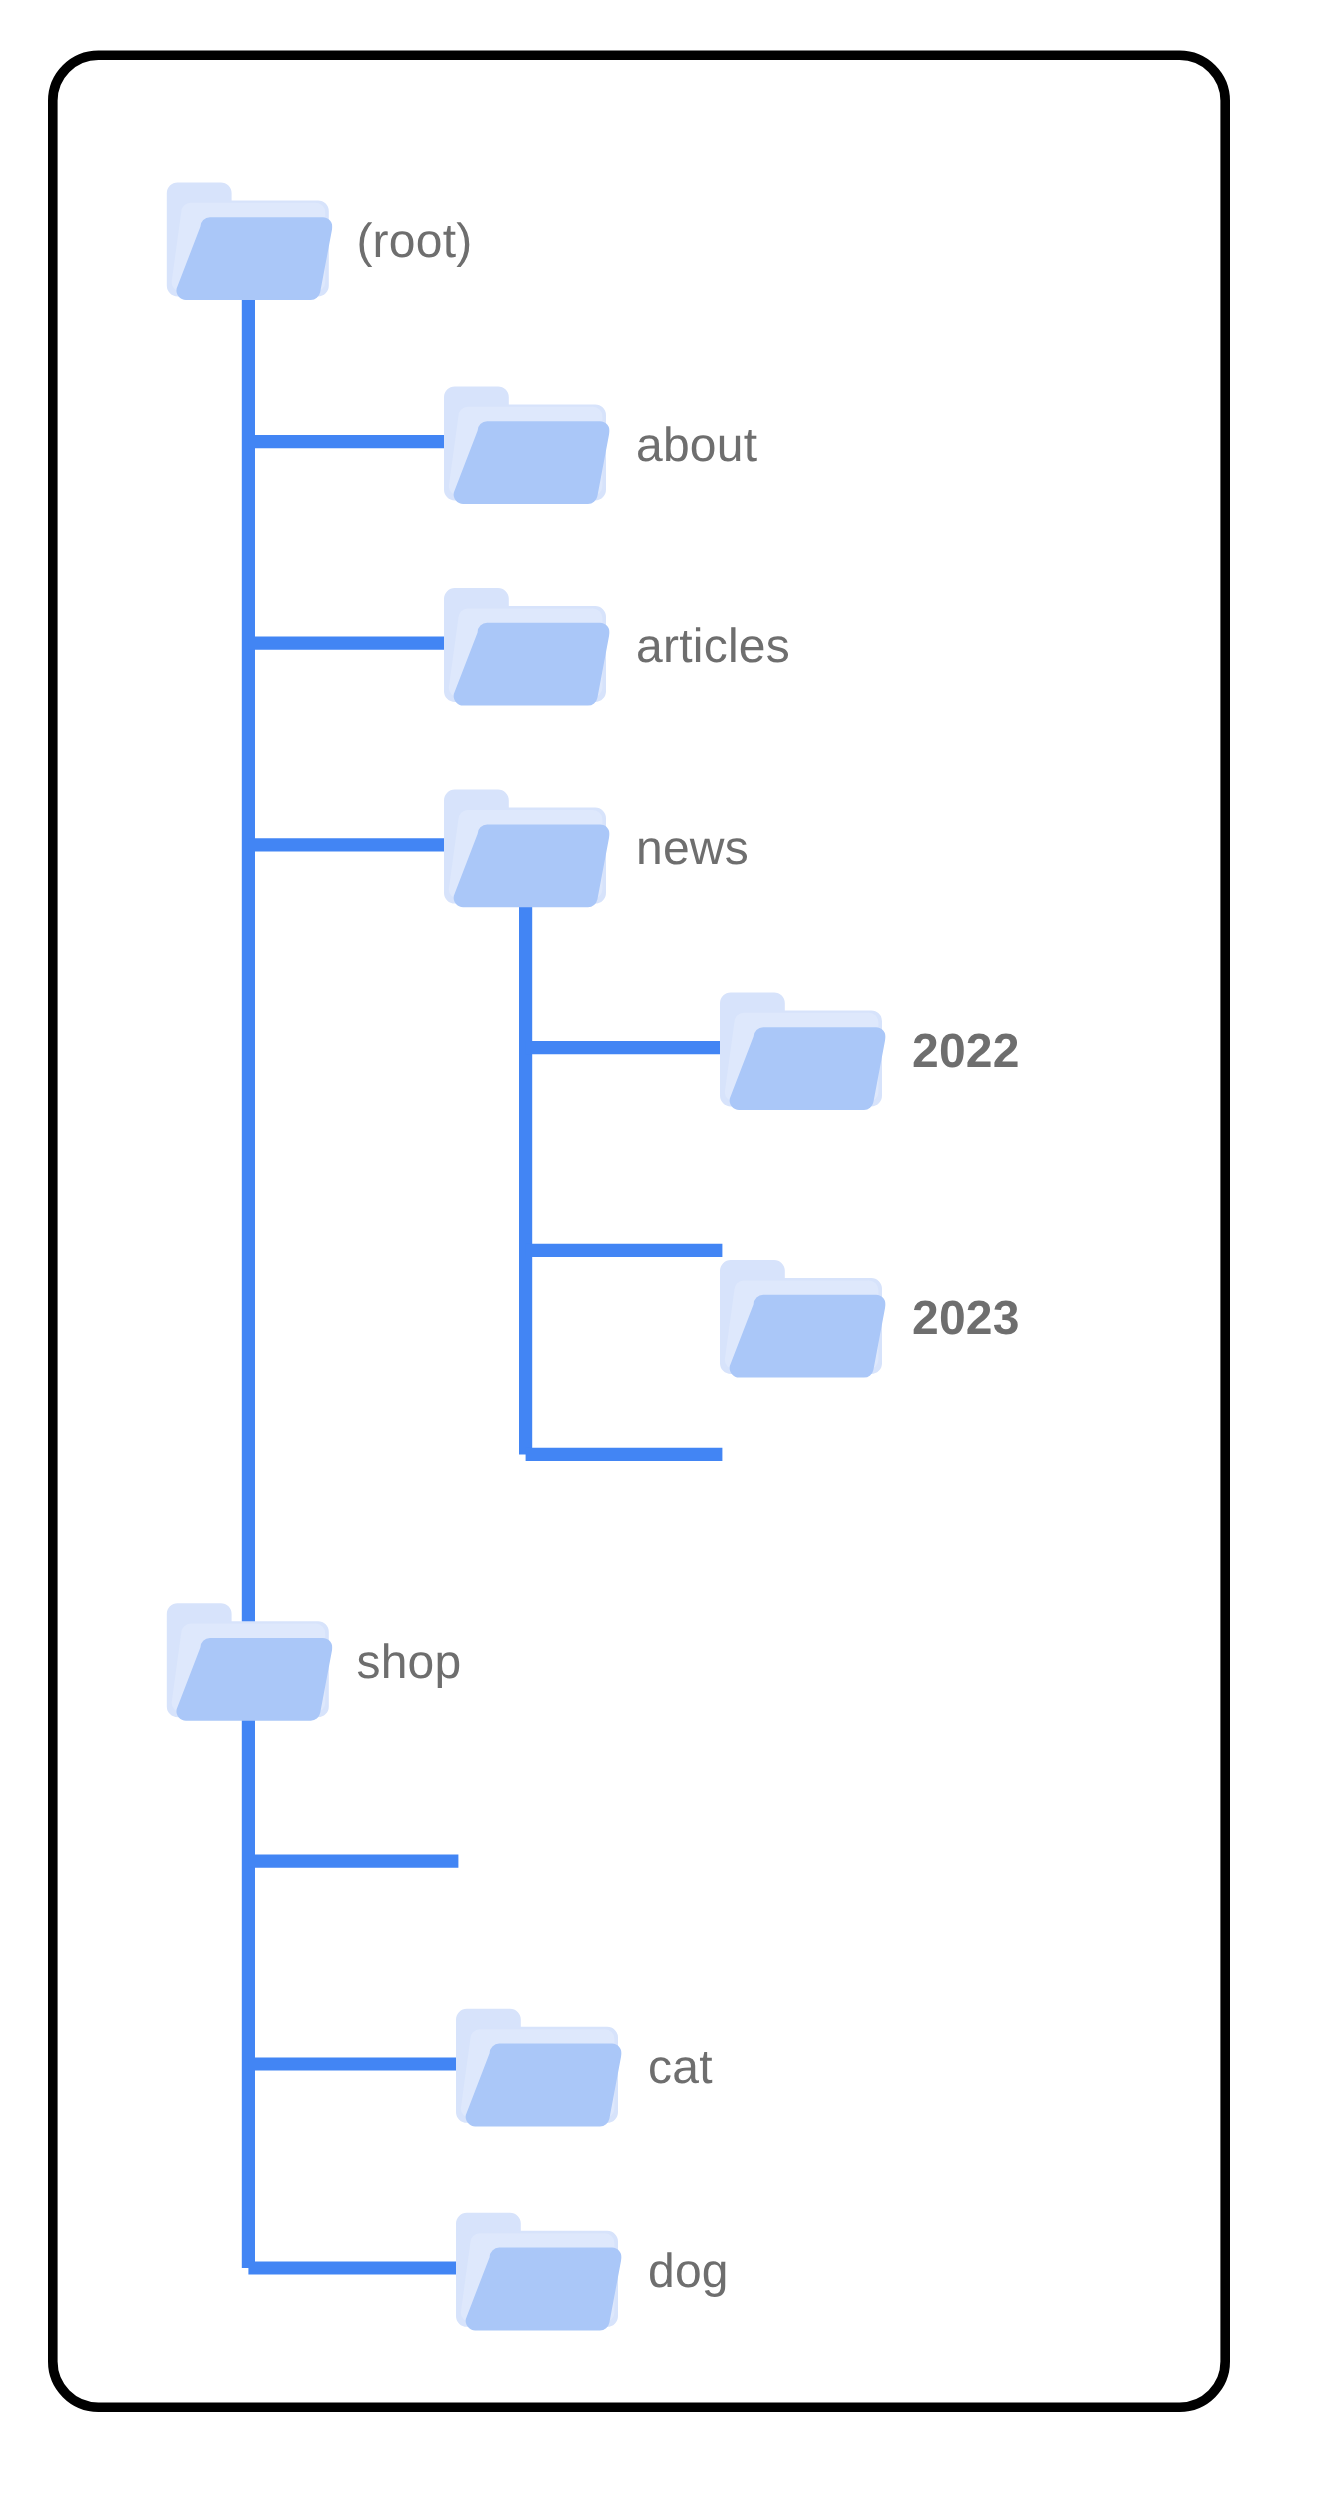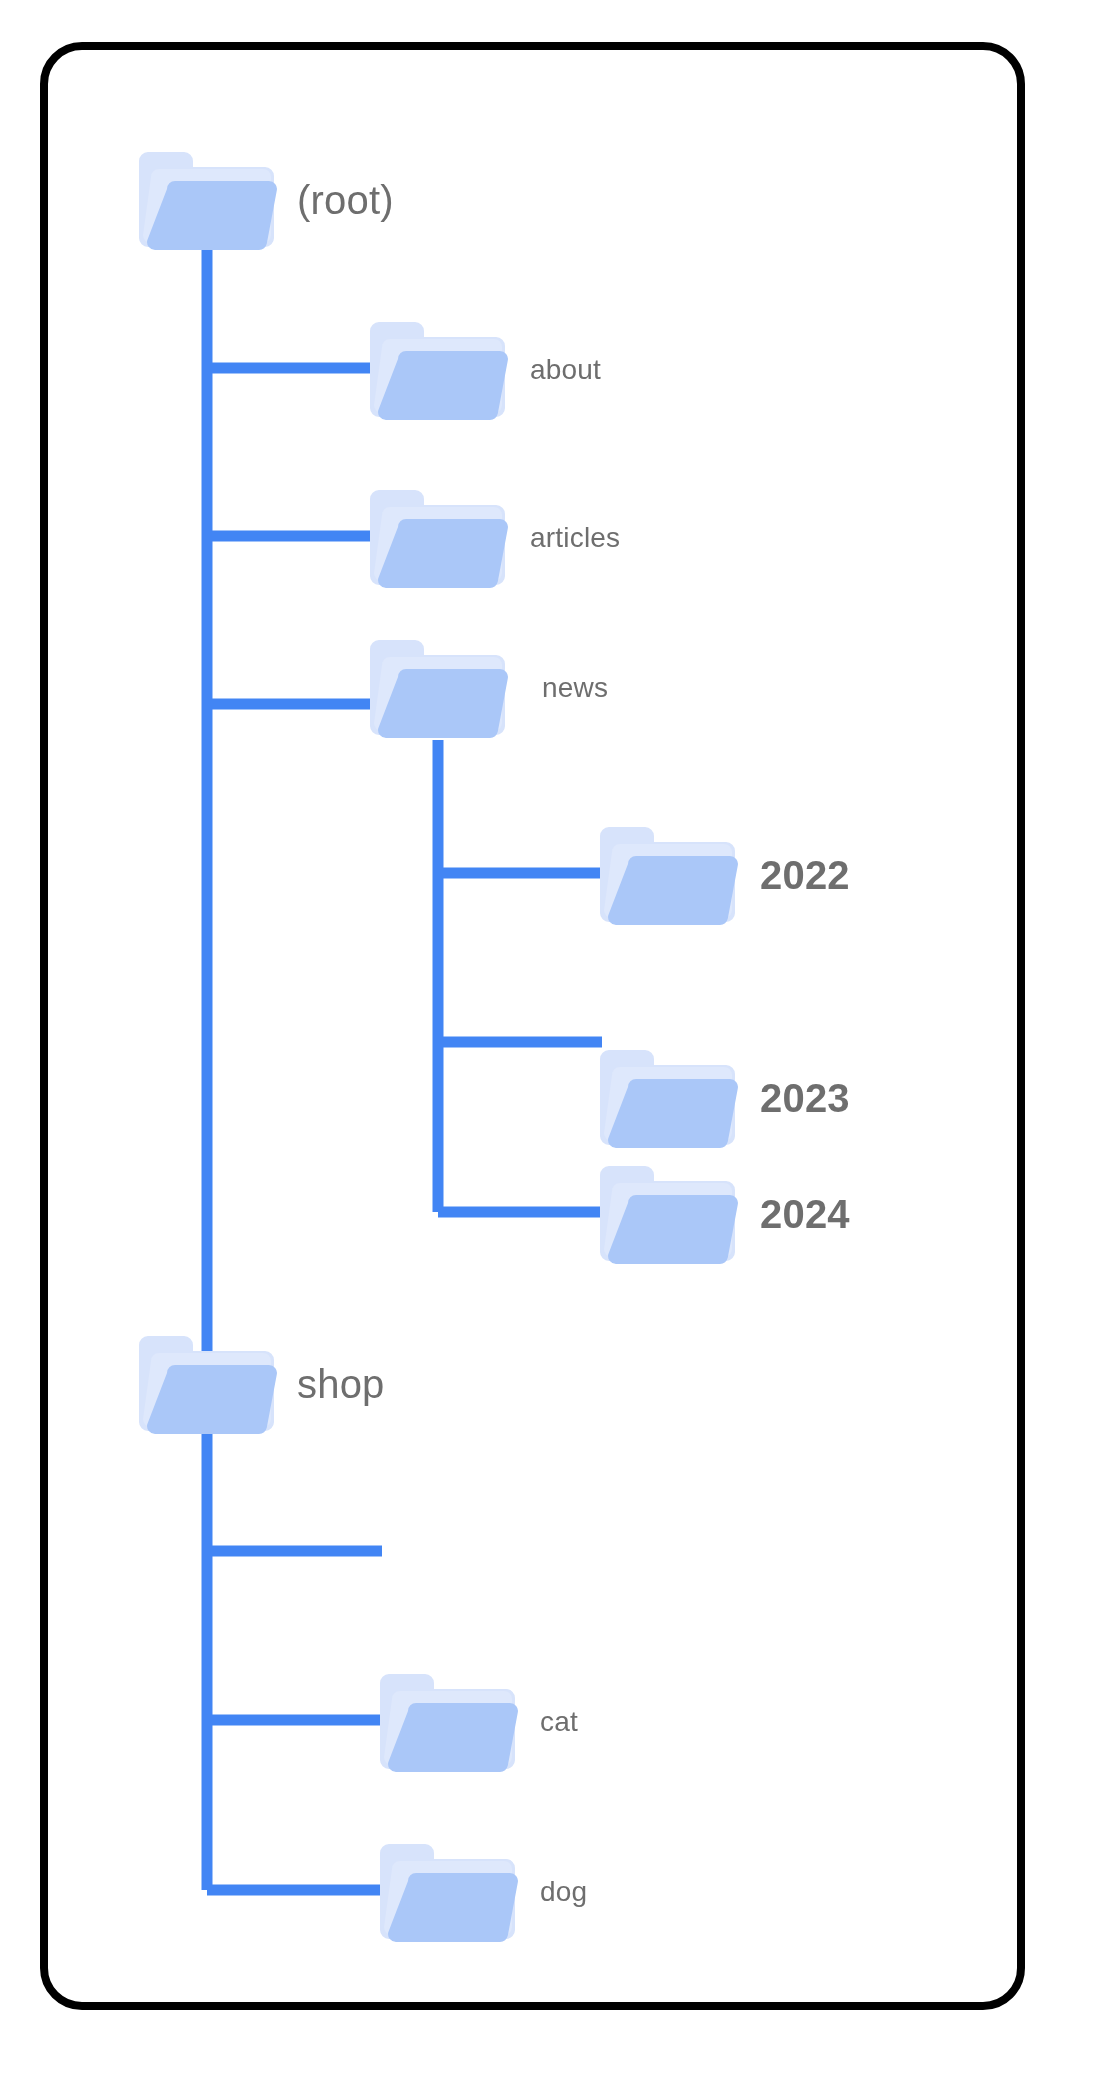--- a/index.html
+++ b/index.html
@@ -51,21 +51,21 @@
     display: block;
   }
   .node-label {
     color: #6e6e6e;
     font-family: "Liberation Sans", sans-serif;
     font-weight: 400;
     letter-spacing: 0.2px;
     line-height: 1;
   }
   .lvl0 > .node-label { font-size: 40px; margin-left: 20px; }
-  .lvl1 > .node-label { font-size: 28px; margin-left: 22px; }
+  .lvl1 > .node-label { font-size: 40px; margin-left: 22px; }
   .lvl2 > .node-label { font-size: 40px; margin-left: 22px; font-weight: bold; }
 </style>
 </head>
 <body>
 
 <div id="stage">
 
   <div id="frame"></div>
 
   <svg id="wires" viewBox="0 0 1100 2100" xmlns="http://www.w3.org/2000/svg">
@@ -121,21 +121,21 @@
     <span class="folder-icon">
       <svg width="140" height="110" viewBox="0 0 140 110" xmlns="http://www.w3.org/2000/svg">
         <path d="M2 18 a9 9 0 0 1 9-9 h36 a9 9 0 0 1 9 9 v6 h72 a9 9 0 0 1 9 9 v62 a9 9 0 0 1 -9 9 h-117 a9 9 0 0 1 -9 -9 z" fill="#d7e3fb"></path>
         <path d="M14 34 a8 8 0 0 1 8-8 h104 a8 8 0 0 1 8 8 v58 a8 8 0 0 1 -8 8 h-112 a8 8 0 0 1 -8 -8 z" fill="#dee8fc"></path>
         <path d="M30 46 a8 8 0 0 1 8-8 h94 a8 8 0 0 1 7.8 9.6 l-10 53 a8 8 0 0 1 -7.8 6.4 h-104 a8 8 0 0 1 -7.8 -9.6 z" fill="#aac7f8"></path>
       </svg>
     </span>
     <span class="node-label">articles</span>
   </div>
 
-  <div class="node lvl1" style="left:368px; top:631px;gap:12px;">
+  <div class="node lvl1" style="left:368px; top:649px;">
     <span class="folder-icon">
       <svg width="140" height="110" viewBox="0 0 140 110" xmlns="http://www.w3.org/2000/svg">
         <path d="M2 18 a9 9 0 0 1 9-9 h36 a9 9 0 0 1 9 9 v6 h72 a9 9 0 0 1 9 9 v62 a9 9 0 0 1 -9 9 h-117 a9 9 0 0 1 -9 -9 z" fill="#d7e3fb"></path>
         <path d="M14 34 a8 8 0 0 1 8-8 h104 a8 8 0 0 1 8 8 v58 a8 8 0 0 1 -8 8 h-112 a8 8 0 0 1 -8 -8 z" fill="#dee8fc"></path>
         <path d="M30 46 a8 8 0 0 1 8-8 h94 a8 8 0 0 1 7.8 9.6 l-10 53 a8 8 0 0 1 -7.8 6.4 h-104 a8 8 0 0 1 -7.8 -9.6 z" fill="#aac7f8"></path>
       </svg>
     </span>
     <span class="node-label">news</span>
   </div>
 
@@ -154,30 +154,20 @@
     <span class="folder-icon">
       <svg width="140" height="110" viewBox="0 0 140 110" xmlns="http://www.w3.org/2000/svg">
         <path d="M2 18 a9 9 0 0 1 9-9 h36 a9 9 0 0 1 9 9 v6 h72 a9 9 0 0 1 9 9 v62 a9 9 0 0 1 -9 9 h-117 a9 9 0 0 1 -9 -9 z" fill="#d7e3fb"></path>
         <path d="M14 34 a8 8 0 0 1 8-8 h104 a8 8 0 0 1 8 8 v58 a8 8 0 0 1 -8 8 h-112 a8 8 0 0 1 -8 -8 z" fill="#dee8fc"></path>
         <path d="M30 46 a8 8 0 0 1 8-8 h94 a8 8 0 0 1 7.8 9.6 l-10 53 a8 8 0 0 1 -7.8 6.4 h-104 a8 8 0 0 1 -7.8 -9.6 z" fill="#aac7f8"></path>
       </svg>
     </span>
     <span class="node-label">2023</span>
   </div>
 
-  <div class="node lvl2" style="left:598px; top:1157px;">
-    <span class="folder-icon">
-      <svg width="140" height="110" viewBox="0 0 140 110" xmlns="http://www.w3.org/2000/svg">
-        <path d="M2 18 a9 9 0 0 1 9-9 h36 a9 9 0 0 1 9 9 v6 h72 a9 9 0 0 1 9 9 v62 a9 9 0 0 1 -9 9 h-117 a9 9 0 0 1 -9 -9 z" fill="#d7e3fb"></path>
-        <path d="M14 34 a8 8 0 0 1 8-8 h104 a8 8 0 0 1 8 8 v58 a8 8 0 0 1 -8 8 h-112 a8 8 0 0 1 -8 -8 z" fill="#dee8fc"></path>
-        <path d="M30 46 a8 8 0 0 1 8-8 h94 a8 8 0 0 1 7.8 9.6 l-10 53 a8 8 0 0 1 -7.8 6.4 h-104 a8 8 0 0 1 -7.8 -9.6 z" fill="#aac7f8"></path>
-      </svg>
-    </span>
-    <span class="node-label">2024</span>
-  </div>
 
   <div class="node lvl0" style="left:137px; top:1327px;">
     <span class="folder-icon">
       <svg width="140" height="110" viewBox="0 0 140 110" xmlns="http://www.w3.org/2000/svg">
         <path d="M2 18 a9 9 0 0 1 9-9 h36 a9 9 0 0 1 9 9 v6 h72 a9 9 0 0 1 9 9 v62 a9 9 0 0 1 -9 9 h-117 a9 9 0 0 1 -9 -9 z" fill="#d7e3fb"></path>
         <path d="M14 34 a8 8 0 0 1 8-8 h104 a8 8 0 0 1 8 8 v58 a8 8 0 0 1 -8 8 h-112 a8 8 0 0 1 -8 -8 z" fill="#dee8fc"></path>
         <path d="M30 46 a8 8 0 0 1 8-8 h94 a8 8 0 0 1 7.8 9.6 l-10 53 a8 8 0 0 1 -7.8 6.4 h-104 a8 8 0 0 1 -7.8 -9.6 z" fill="#aac7f8"></path>
       </svg>
     </span>
     <span class="node-label">shop</span>

